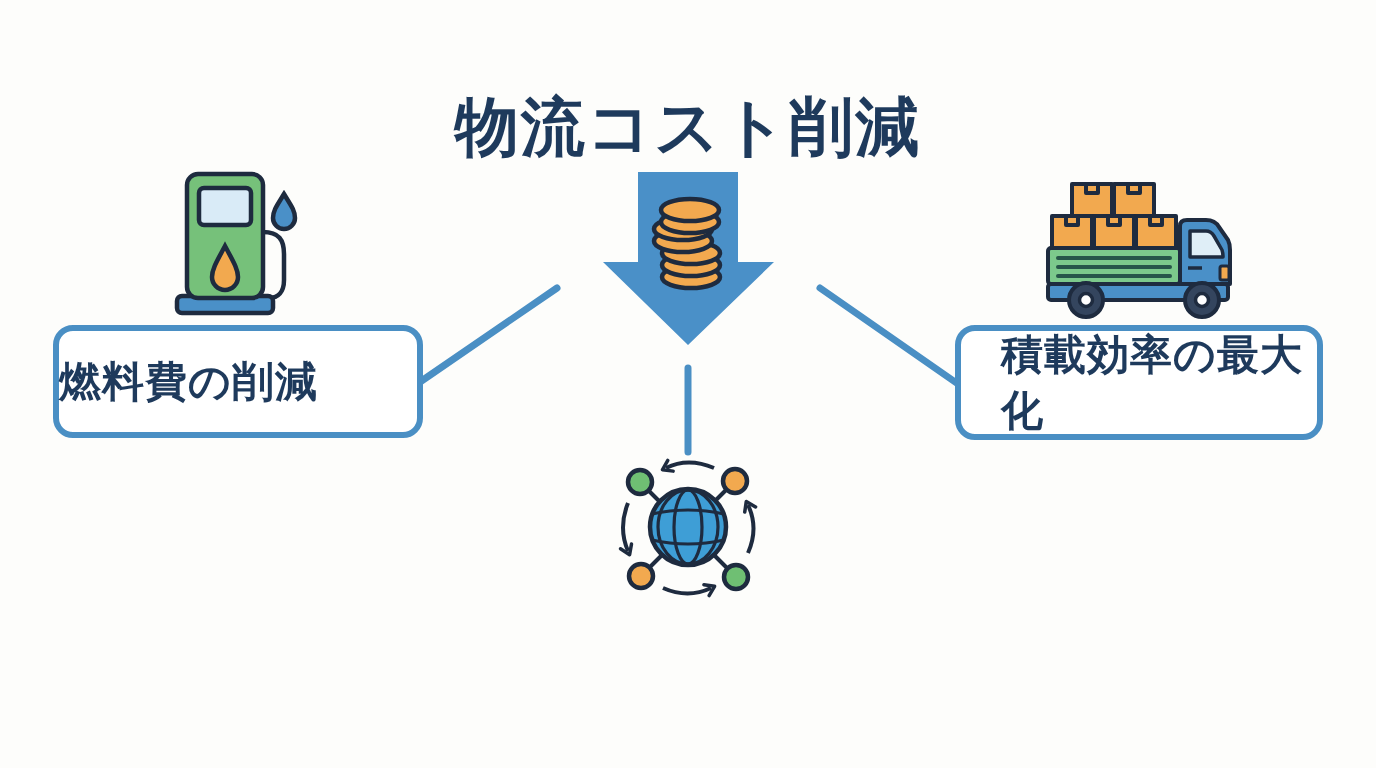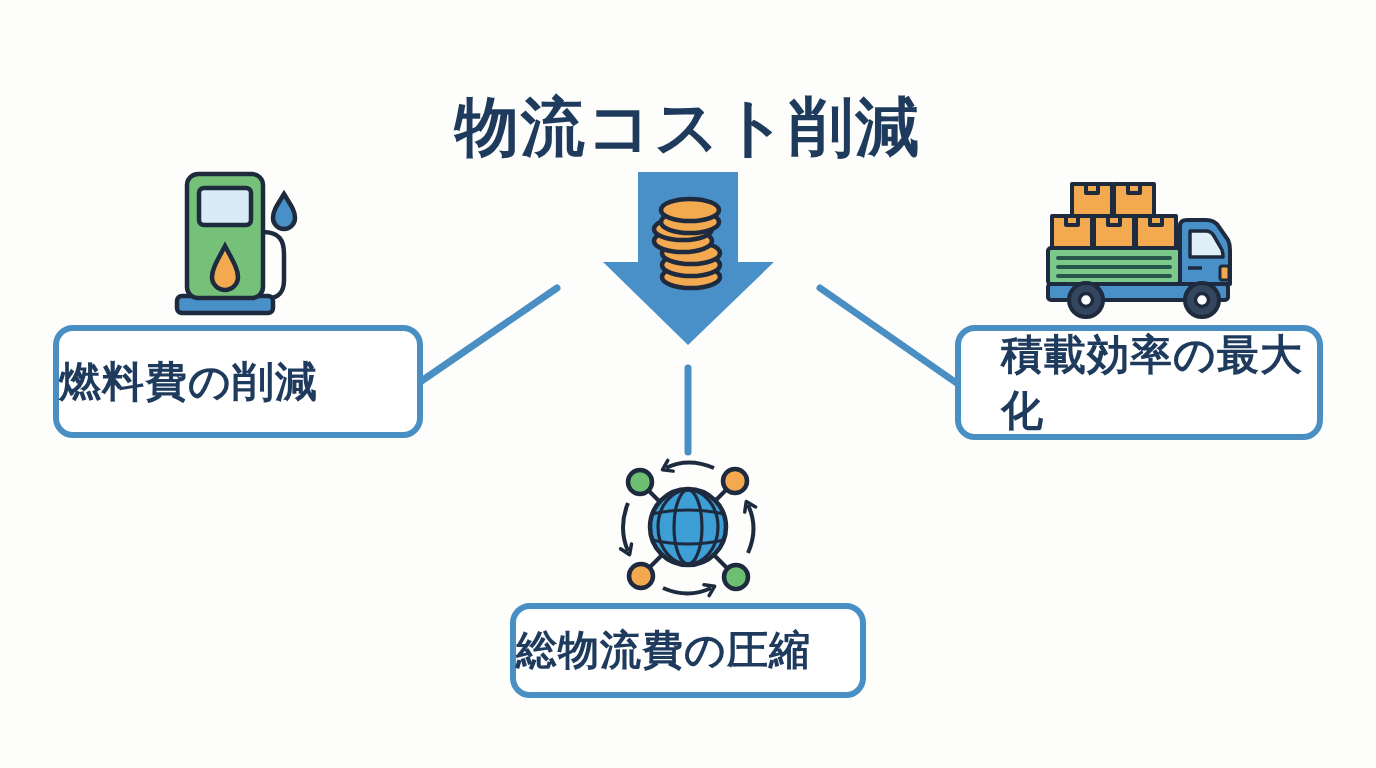--- a/index.html
+++ b/index.html
@@ -132,17 +132,14 @@
       </g>
     </g>
   </svg>
 
   <div class="branch-box box-fuel">
     <span>燃料費の削減</span>
   </div>
   <div class="branch-box box-load">
     <span>積載効率の最大化</span>
   </div>
-  <div class="branch-box box-total">
-    <span>総物流費の圧縮</span>
-  </div>
 
 </div>
 
 </body></html>

